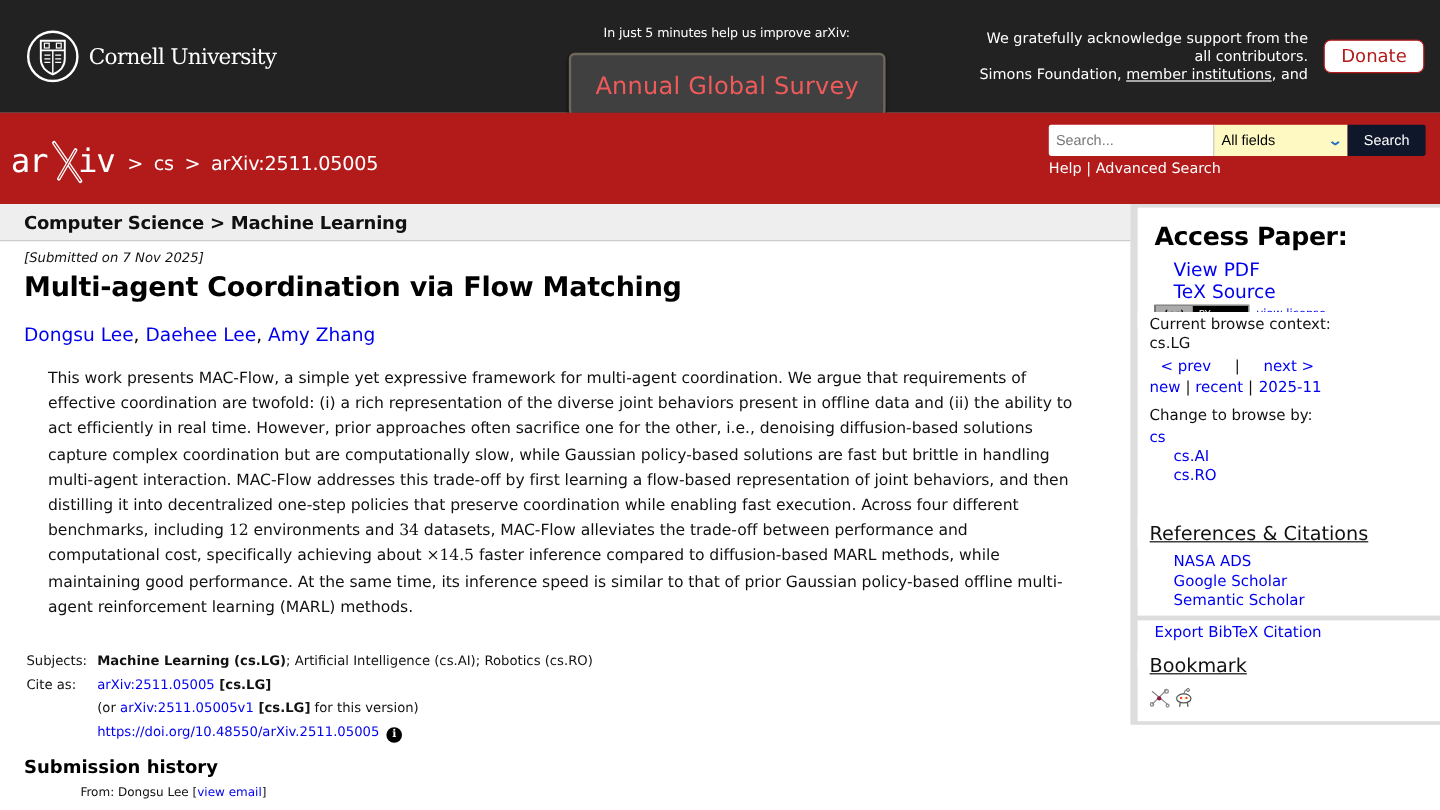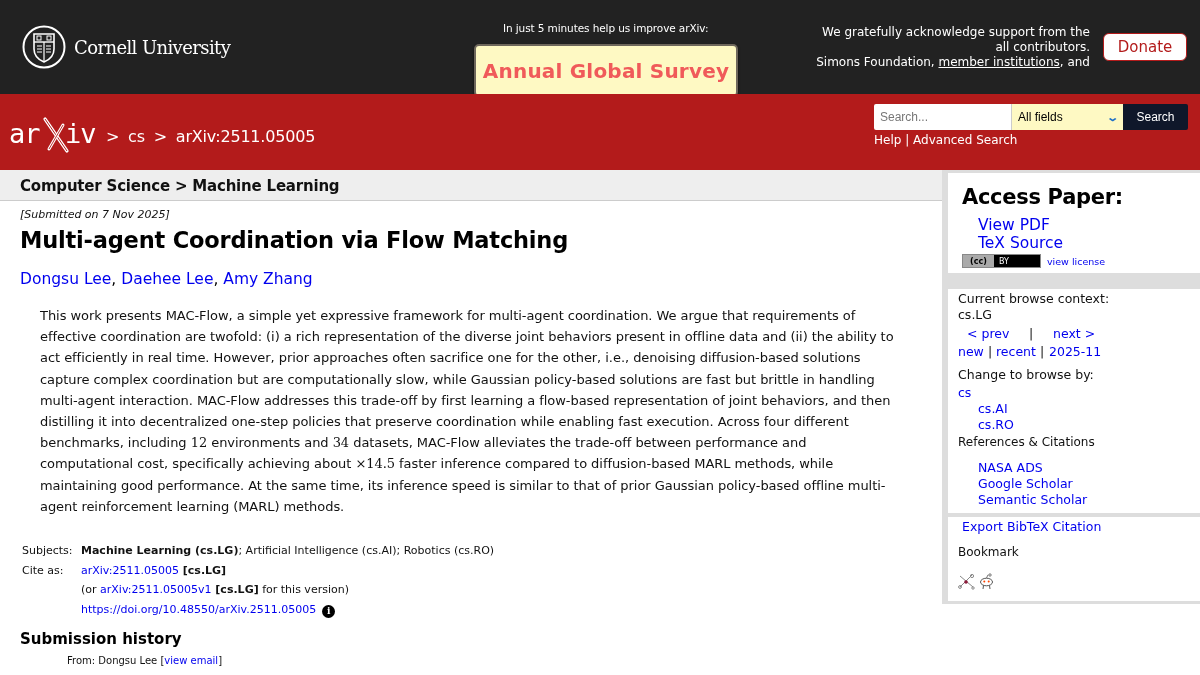--- a/index.html
+++ b/index.html
@@ -6,21 +6,21 @@
   html, body { width: 1200px; height: 675px; overflow: hidden; background: #fff; }
   body { font-family: "DejaVu Sans", sans-serif; color: #000; }
   a { color: #0000ee; text-decoration: none; }
 
   
   .top-banner { position: absolute; left: 0; top: 0; width: 1200px; height: 94px; background: #222222; }
   .cornell { position: absolute; left: 22px; top: 25px; display: flex; align-items: center; }
   .seal { width: 44px; height: 44px; }
   .cornell-name { font-family: "DejaVu Serif", serif; color: #fff; font-size: 18px; margin-left: 8px; letter-spacing: -0.6px; }
   .survey-caption { position: absolute; left: 503px; top: 22px; color: #fff; font-size: 10.5px; letter-spacing: -0.1px; }
-  .survey-btn { position: absolute; left: 474px; top: 44px; width: 264px; height: 53px; border: 2px solid #6e675c; border-radius: 5px; background: #fef9c3; color: #f05a5a; font-size: 20px; display: flex; align-items: center; justify-content: center; box-shadow: 0 2px 3px rgba(0,0,0,0.6); letter-spacing: 0.2px; font-weight: bold; }
+  .survey-btn { position: absolute; left: 474px; top: 44px; width: 264px; height: 53px; border: 2px solid #6e675c; border-radius: 5px; background: #404040; color: #f05a5a; font-size: 20px; display: flex; align-items: center; justify-content: center; box-shadow: 0 2px 3px rgba(0,0,0,0.6); letter-spacing: 0.2px; }
   .support-text { position: absolute; right: 110px; top: 25px; width: 300px; color: #fff; font-size: 12px; line-height: 15px; text-align: right; }
   .support-text a { color: #fff; text-decoration: underline; }
   .donate-btn { position: absolute; left: 1103px; top: 33px; width: 84px; height: 28px; background: #fff; border: 1px solid #b31b1b; border-radius: 6px; color: #b31b1b; font-size: 15px; display: flex; align-items: center; justify-content: center; }
 
   
   .red-header { position: absolute; left: 0; top: 94px; width: 1200px; height: 76px; background: #b31b1b; }
   .arxiv-logo { position: absolute; left: 9px; top: 113px; width: 92px; height: 42px; }
   .crumbs { position: absolute; left: 106px; top: 127px; color: #fff; font-size: 16px; letter-spacing: -0.2px; }
   .crumbs span { margin-right: 4px; }
   .search-box { position: absolute; left: 874px; top: 104px; display: flex; height: 26px; }
@@ -48,33 +48,33 @@
   .meta-val a { color: #0000ee; }
   .info-icon { display: inline-flex; width: 13px; height: 13px; border-radius: 50%; background: #000; color: #fff; font-size: 9px; font-weight: bold; align-items: center; justify-content: center; margin-left: 6px; vertical-align: -1px; font-family: "DejaVu Serif", serif; }
 
   .history-title { position: absolute; left: 20px; top: 630px; font-size: 15px; font-weight: bold; }
   .history-from { position: absolute; left: 20px; top: 655px; font-size: 10px; color: #111; margin-left: 47px; }
 
   
   .sidebar { position: absolute; left: 942px; top: 170px; width: 258px; height: 434px; background: #dddddd; }
   .panel { position: absolute; left: 6px; width: 252px; background: #fff; }
   .p1 { top: 3px; height: 100px; }
-  .p2 { top: 119px; height: 196px; padding-left: 41px; }
+  .p2 { top: 90px; height: 196px; padding-left: 41px; }
   .p3 { top: 262px; height: 81px; }
   .p4 { top: 347px; height: 38px; }
   .p5 { top: 372px; height: 59px; }
   .access-title { position: absolute; left: 14px; top: 12px; font-size: 21px; font-weight: bold; letter-spacing: -0.3px; }
   .side-link { position: absolute; font-size: 15.5px; color: #0000ee; }
   .cc-badge { position: absolute; left: 14px; top: 81px; width: 79px; height: 14px; border: 1px solid #888; background: #000; display: flex; align-items: center; }
   .cc-left { background: #aaa; color:#000; height: 12px; width: 32px; font-size: 8px; font-weight: bold; display:flex; align-items:center; justify-content:center; border-right: 1px solid #000;}
   .cc-by { color: #fff; font-size: 8px; margin-left: 4px; }
   .view-license { position: absolute; left: 99px; top: 83px; font-size: 9.5px; color: #0000ee; }
   .sm { position: absolute; font-size: 12.5px; color: #111; }
   .sm-link { position: absolute; font-size: 12.5px; color: #0000ee; }
-  .sec-title { position: absolute; left: 10px; font-size: 12px; color: #111; }
+  .sec-title { position: absolute; left: 10px; font-size: 16px; color: #111; text-decoration: underline; }
   .bold { font-weight: normal; }
   .bm-icons { position: absolute; left: 10px; top: 31px; display: flex; gap: 3px; }
 </style>
 </head>
 <body>
 
 <div class="top-banner">
   <div class="cornell">
     <svg class="seal" viewBox="0 0 44 44">
       <circle cx="22" cy="22" r="20.5" fill="none" stroke="#fff" stroke-width="2"></circle>

